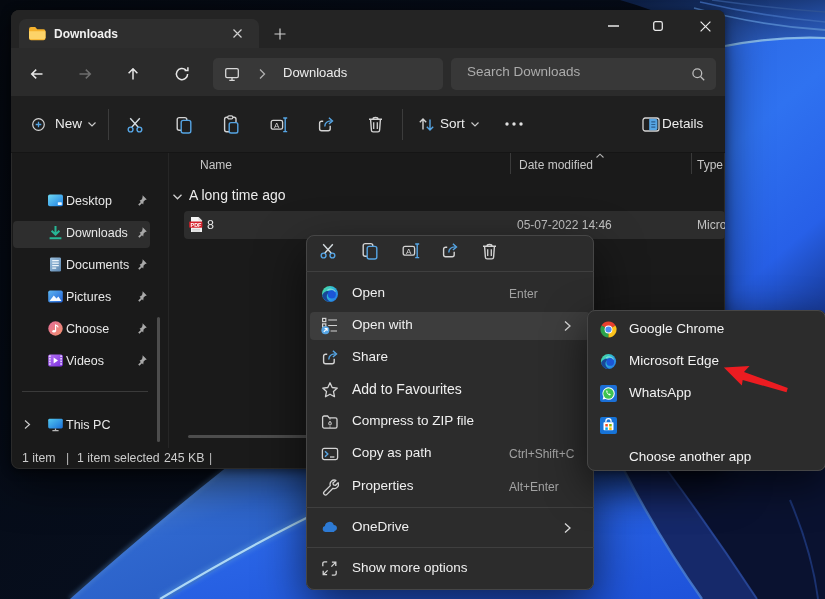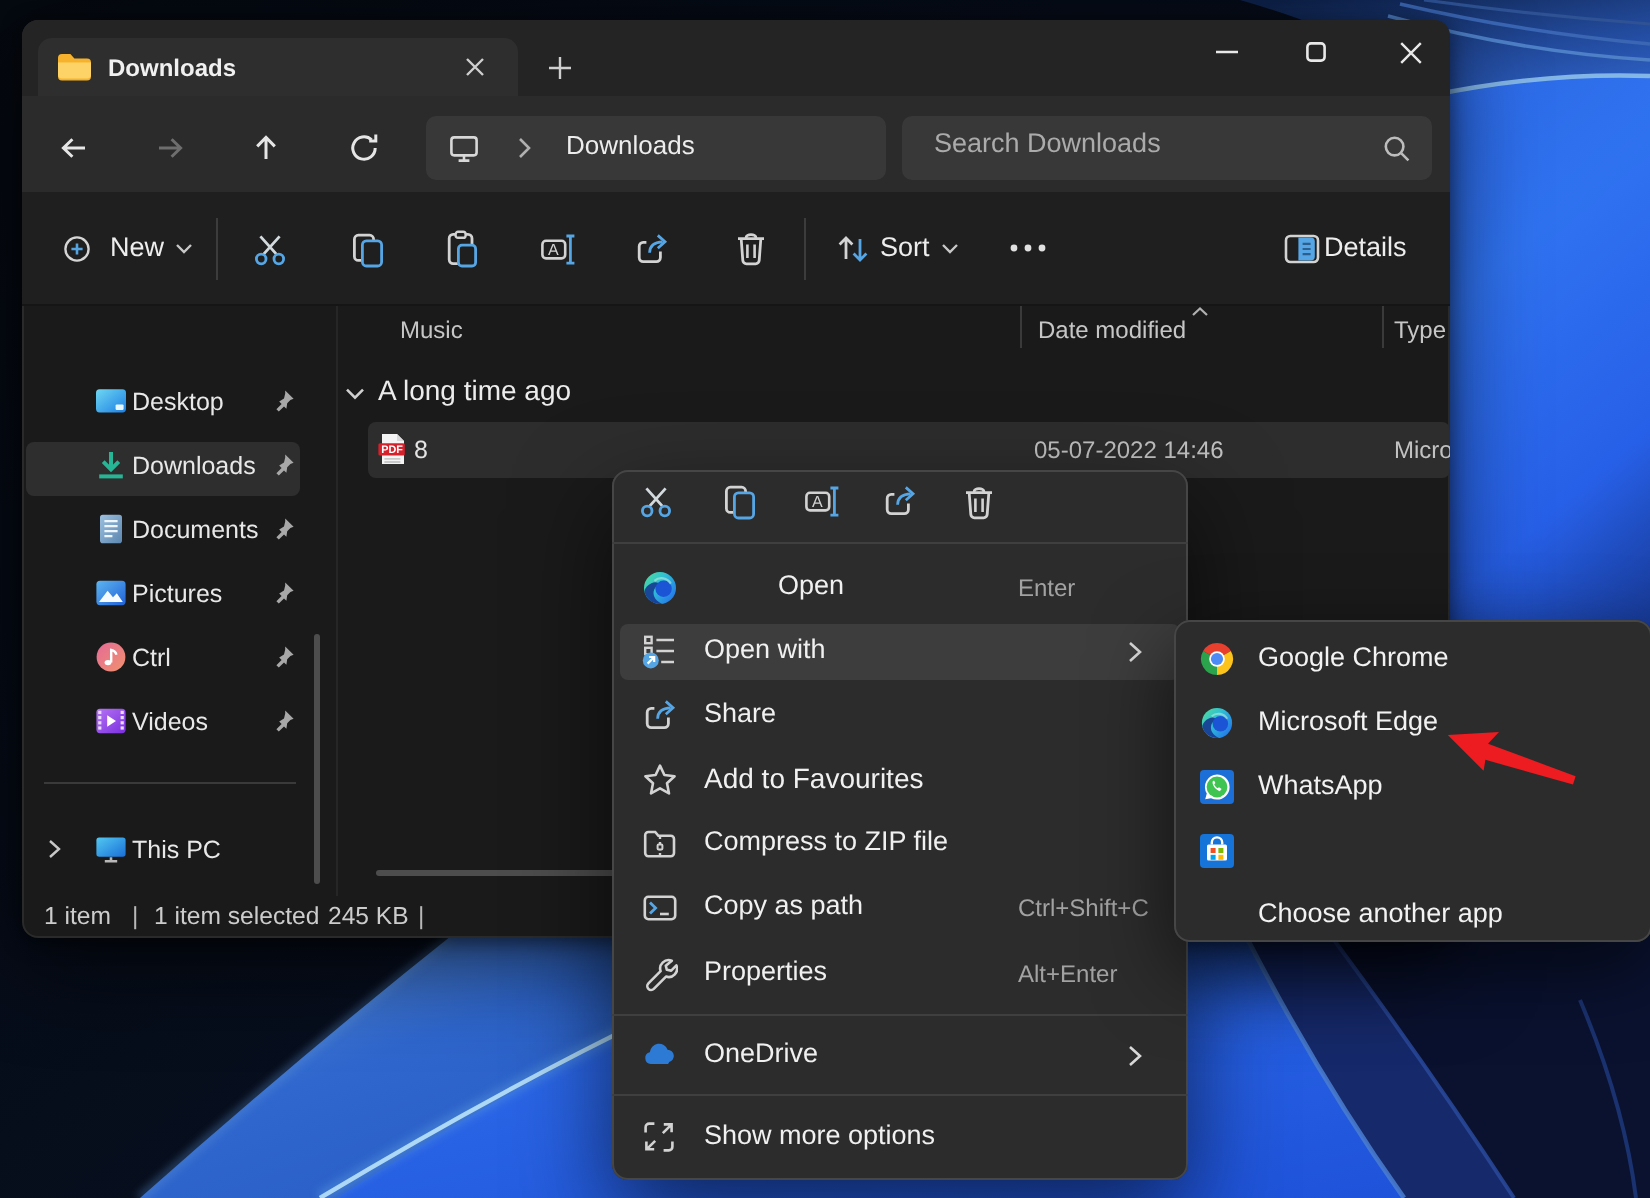--- a/index.html
+++ b/index.html
@@ -247,21 +247,21 @@
   <defs>
         <linearGradient id="gmus" x1="0" y1="0" x2="1" y2="1">
           <stop offset="0" stop-color="#e56a96"></stop>
           <stop offset="1" stop-color="#f0926e"></stop>
         </linearGradient>
       </defs>
   <circle cx="8.5" cy="8.5" r="7.2" fill="url(#gmus)"></circle>
   <ellipse cx="7" cy="11.3" rx="1.7" ry="1.3" fill="#fff"></ellipse>
   <path d="M8.6,11.3 V5 Q10.8,5.4 11.2,7.4" stroke="#fff" stroke-width="1.2" fill="none"></path>
  </svg>
- <div class="txt" style="left:55px;top:312px;font-size:12.5px;color:#e8e8e8;">Ctrl</div>
+ <div class="txt" style="left:55px;top:312px;font-size:12.5px;color:#e8e8e8;">Choose</div>
 
  <svg class="abs" style="left:36px;top:342px" width="17" height="17" viewBox="0 0 17 17">
   <defs>
         <linearGradient id="gvid" x1="0" y1="0" x2="1" y2="1">
           <stop offset="0" stop-color="#b473f2"></stop>
           <stop offset="1" stop-color="#7b2fe0"></stop>
         </linearGradient>
       </defs>
   <rect x="1.2" y="2.4" width="14.6" height="12.2" rx="1.8" fill="url(#gvid)"></rect>
   <rect x="2.1" y="3.4" width="1.6" height="1.6" fill="#e9d9fb"></rect>
@@ -309,21 +309,21 @@
       </defs>
   <rect x="1.2" y="2.8" width="14.6" height="9.6" rx="1.4" fill="url(#gpc)"></rect>
   <path d="M8.5,12.6 V14.2 M5.4,14.6 H11.6" stroke="#b8b8b8" stroke-width="1.3"></path>
  </svg>
  <div class="txt" style="left:55px;top:408px;font-size:12.5px;color:#e8e8e8;">This PC</div>
 
  <div class="abs" style="left:146px;top:307px;width:3px;height:125px;background:#4d4d4d;border-radius:2px;"></div>
 
  <div class="abs" style="left:157px;top:143px;width:1px;height:295px;background:#262626;"></div>
 
- <div class="txt" style="left:189px;top:148px;font-size:12px;color:#c6c6c6;">Music</div>
+ <div class="txt" style="left:189px;top:148px;font-size:12px;color:#c6c6c6;">Name</div>
  <div class="abs" style="left:499px;top:143px;width:1px;height:21px;background:#3a3a3a;"></div>
  <div class="txt" style="left:508px;top:148px;font-size:12px;color:#c6c6c6;">Date modified</div>
  <svg class="abs" style="left:584px;top:143px" width="10" height="6" viewBox="0 0 10 6">
       <path d="M1.5,4.5 L5,1.2 L8.5,4.5" stroke="#b0b0b0" stroke-width="1.1" fill="none"></path>
     </svg>
  <div class="abs" style="left:680px;top:143px;width:1px;height:21px;background:#3a3a3a;"></div>
  <div class="txt" style="left:686px;top:148px;font-size:12px;color:#c6c6c6;">Type</div>
 
  <svg class="abs" style="left:161px;top:183px" width="11" height="8" viewBox="0 0 11 8">
       <path d="M1.5,1.8 L5.5,5.8 L9.5,1.8" stroke="#d0d0d0" stroke-width="1.3" fill="none"></path>
@@ -386,21 +386,21 @@
           <stop offset="0" stop-color="#4fdc9a"></stop>
           <stop offset=".42" stop-color="#2fc0d4"></stop>
           <stop offset="1" stop-color="#2470ec"></stop>
         </linearGradient>
   </defs>
   <circle cx="9" cy="9" r="8" fill="url(#gedge1)"></circle>
   <path d="M1.2,10.6 C2.0,14.7 5.8,17.3 10.1,16.9 C7.1,15.7 5.5,13.4 5.8,10.9 C6.0,9.1 7.2,7.8 8.9,7.2 C8.1,6.0 6.3,5.8 4.7,6.6 C2.9,7.4 1.6,8.9 1.2,10.6 Z" fill="#16368f" opacity=".88"></path>
   <circle cx="10.8" cy="9.4" r="4.1" fill="#1b55d6"></circle>
   <path d="M6.2,5.4 A5.4 5.4 0 0 1 14.4,6.8" stroke="#b8ecdc" stroke-width="1.1" fill="none" opacity=".6"></path>
  </svg>
- <div class="txt" style="left:46px;top:50px;font-size:13.5px;color:#f0f0f0;margin-left:37px;">Open</div>
+ <div class="txt" style="left:46px;top:50px;font-size:13.5px;color:#f0f0f0;">Open</div>
  <div class="txt" style="left:203px;top:52px;font-size:12px;color:#a2a2a2;">Enter</div>
 
  <div class="abs" style="left:4px;top:77px;width:280px;height:28px;background:#3d3d3d;border-radius:4px;"></div>
  <svg class="abs" style="left:15px;top:82px" width="18" height="18" viewBox="0 0 18 18">
   <rect x="1.6" y="1.4" width="3.2" height="3.2" fill="none" stroke="#d3d3d3" stroke-width="1.2"></rect>
   <rect x="1.6" y="6.9" width="3.2" height="3.2" fill="none" stroke="#d3d3d3" stroke-width="1.2"></rect>
   <path d="M7.2,3 h8.8 M7.2,8.5 h8.8 M9.6,14 h6.4" stroke="#d3d3d3" stroke-width="1.2"></path>
   <circle cx="4.4" cy="13.2" r="4" fill="#56a5e4"></circle>
   <path d="M2.8,14.8 L6,11.6 M3.6,11.5 h2.5 v2.5" stroke="#fff" stroke-width="1.1" fill="none"></path>
  </svg>

